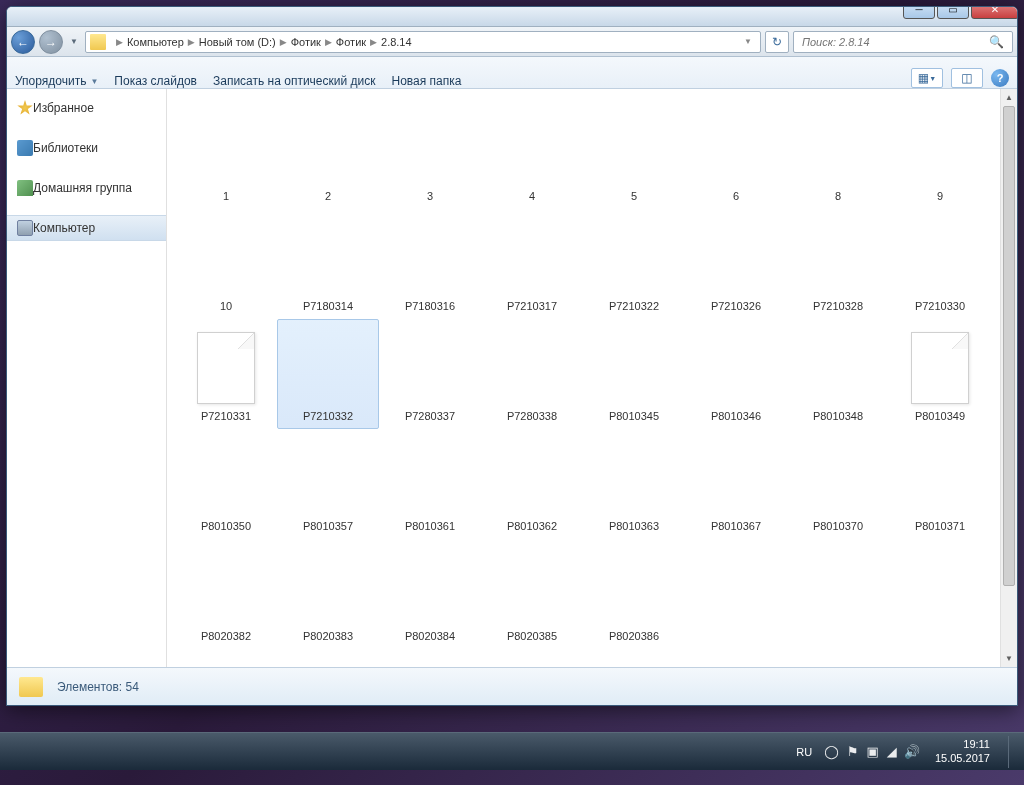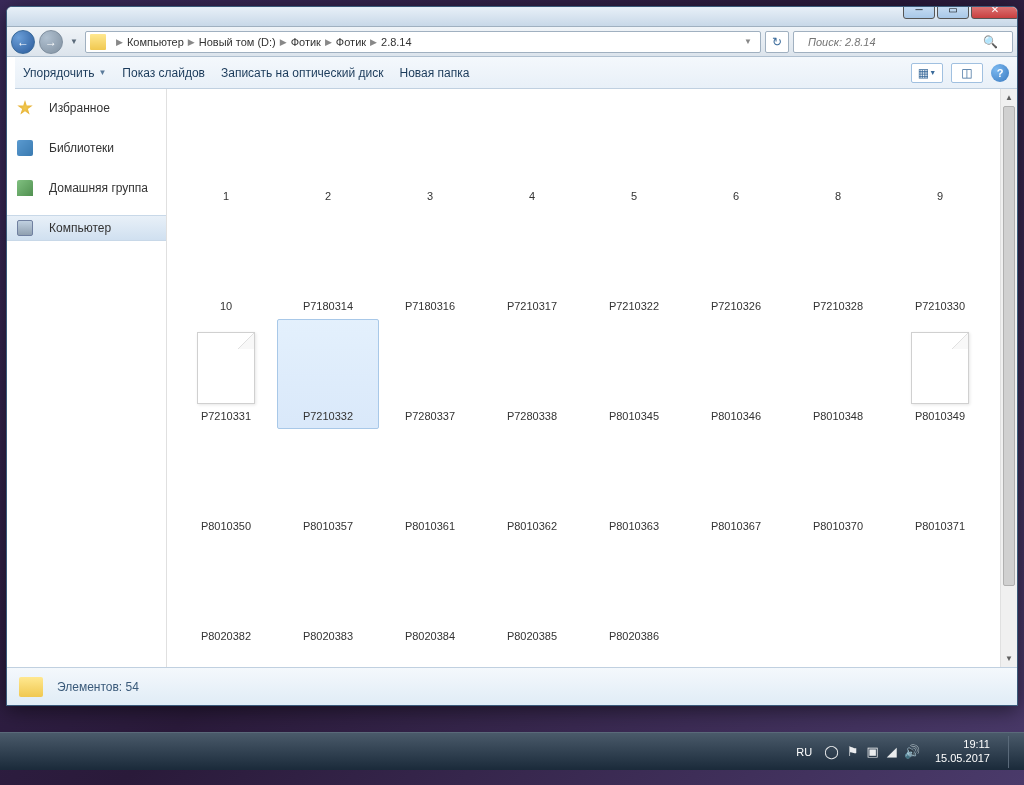--- a/index.html
+++ b/index.html
@@ -18,34 +18,34 @@
 .navbar { height: 30px; background: linear-gradient(to bottom, #f0f4f8, #dce4ec); border-bottom: 1px solid #b0c0d0; display: flex; align-items: center; padding: 0 4px; gap: 4px; }
 .nav-btn { width: 24px; height: 24px; border-radius: 50%; background: radial-gradient(circle at 30% 30%, #6a9ed8, #2a5a9a); border: 1px solid #3a6a9a; display: flex; align-items: center; justify-content: center; color: #fff; cursor: pointer; font-size: 12px; }
 .nav-btn.fwd { background: radial-gradient(circle at 30% 30%, #b0c0d0, #8090a0); border-color: #8090a0; }
 .nav-drop { width: 14px; height: 24px; display: flex; align-items: center; justify-content: center; color: #5a6a7a; cursor: pointer; font-size: 8px; }
 .address { flex: 1; height: 22px; background: #fff; border: 1px solid #a0b0c0; border-radius: 2px; display: flex; align-items: center; padding: 0 4px; font-size: 11px; overflow: hidden; }
 .address-icon { width: 16px; height: 16px; background: linear-gradient(to bottom, #ffe890, #f0c850); border-radius: 1px; margin-right: 6px; flex-shrink: 0; }
 .crumb { color: #333; white-space: nowrap; cursor: pointer; }
 .crumb-sep { color: #888; margin: 0 4px; font-size: 9px; }
 .addr-drop { margin-left: auto; color: #888; padding: 0 4px; cursor: pointer; font-size: 8px; }
 .refresh { width: 24px; height: 22px; background: #fff; border: 1px solid #a0b0c0; border-radius: 2px; display: flex; align-items: center; justify-content: center; cursor: pointer; color: #3a6a9a; font-size: 12px; }
-.search { width: 220px; height: 22px; background: #fff; border: 1px solid #a0b0c0; border-radius: 2px; display: flex; align-items: center; padding: 0 14px; }
+.search { width: 220px; height: 22px; background: #fff; border: 1px solid #a0b0c0; border-radius: 2px; display: flex; align-items: center; padding: 0 8px; }
 .search input { border: none; outline: none; flex: 1; font-size: 11px; font-style: italic; color: #999; background: transparent; }
 .search-icon { color: #3a6a9a; font-size: 12px; }
 
-.toolbar { height: 32px; background: linear-gradient(to bottom, #f4f8fc, #e8f0f8); border-bottom: 1px solid #c0d0e0; display: flex; align-items: center; padding: 0 8px; gap: 16px; font-size: 12px; margin-left: 8px; }
+.toolbar { height: 32px; background: linear-gradient(to bottom, #f4f8fc, #e8f0f8); border-bottom: 1px solid #c0d0e0; display: flex; align-items: flex-end; padding: 0 8px; gap: 16px; font-size: 12px; }
 .tool-item { color: #1a3a5a; cursor: pointer; display: flex; align-items: center; gap: 4px; }
 .tool-drop { font-size: 8px; color: #5a7a9a; }
 .toolbar-right { margin-left: auto; display: flex; align-items: center; gap: 8px; }
 .view-btn { width: 32px; height: 20px; border: 1px solid #a0c0e0; border-radius: 2px; background: #fff; display: flex; align-items: center; justify-content: center; cursor: pointer; color: #3a6a9a; }
 .help-btn { width: 18px; height: 18px; border-radius: 50%; background: radial-gradient(circle at 30% 30%, #7ab8f0, #3a7ac0); color: #fff; display: flex; align-items: center; justify-content: center; font-size: 11px; font-weight: bold; cursor: pointer; }
 
 .body-area { flex: 1; display: flex; overflow: hidden; }
 .sidebar { width: 160px; background: #fff; border-right: 1px solid #e0e0e0; padding-top: 6px; }
-.side-item { height: 26px; display: flex; align-items: center; padding: 0 10px; gap: 16px; font-size: 12px; color: #333; cursor: pointer; }
+.side-item { height: 26px; display: flex; align-items: center; padding: 0 10px; gap: 0; font-size: 12px; color: #333; cursor: pointer; }
 .side-item.selected { background: linear-gradient(to bottom, #e8f0f8, #d0e0f0); border-top: 1px solid #c8d8e8; border-bottom: 1px solid #c8d8e8; }
 .side-spacer { height: 14px; }
 .side-icon { width: 16px; height: 16px; flex-shrink: 0; }
 .icon-fav { background: radial-gradient(circle, #f0c850, #e0a020); clip-path: polygon(50% 0%, 61% 35%, 98% 35%, 68% 57%, 79% 91%, 50% 70%, 21% 91%, 32% 57%, 2% 35%, 39% 35%); }
 .icon-lib { background: linear-gradient(135deg, #5a9ad0, #3a7ab0); border-radius: 2px; }
 .icon-home { background: linear-gradient(135deg, #80c080, #509050); border-radius: 2px 2px 0 0; position: relative; }
 .icon-comp { background: linear-gradient(to bottom, #c0d0e0, #90a0b0); border: 1px solid #7080a0; border-radius: 2px; }
 
 .content { flex: 1; background: #fff; overflow-y: auto; overflow-x: hidden; position: relative; }
 .file-grid { display: grid; grid-template-columns: repeat(8, 102px); gap: 0; padding: 10px 4px 4px 8px; }

